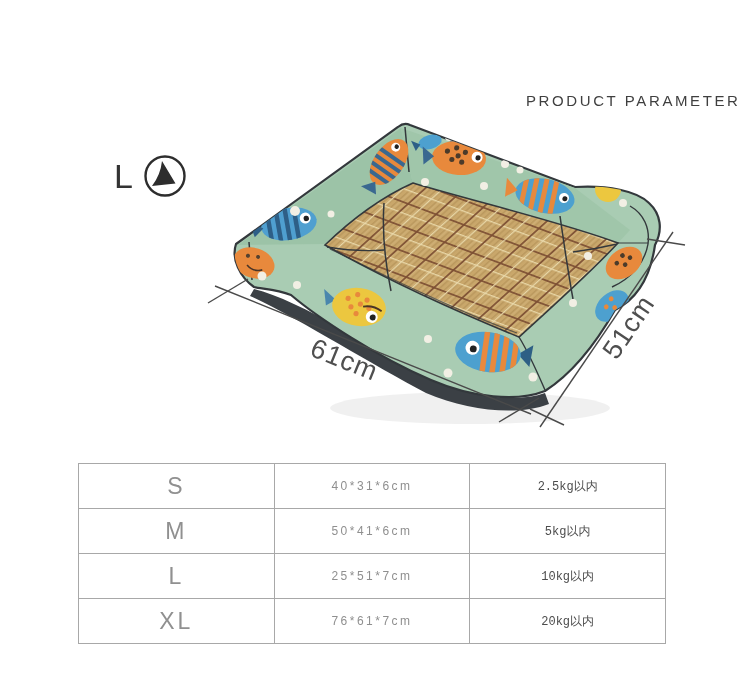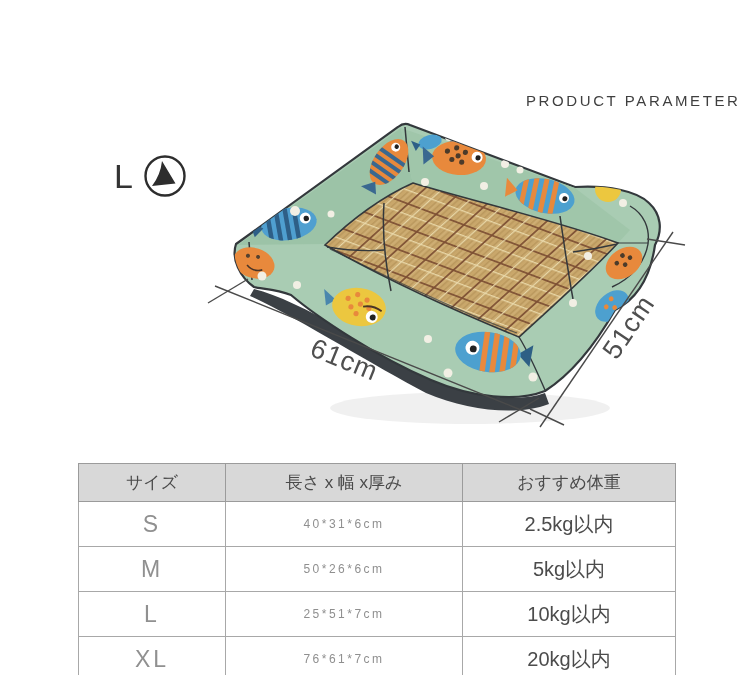--- a/index.html
+++ b/index.html
@@ -23,21 +23,21 @@
     border-collapse:collapse;table-layout:fixed;
   }
   .size-table th{
     height:35px;background:#d8d8d8;border:1px solid #9b9b9b;
     font-size:17px;font-weight:normal;color:#4a4a4a;text-align:center;
   }
   .size-table td{height:42px;border:1px solid #a8a8a8;text-align:center;background:#fff;}
   .c1{width:144px}.c2{width:234px}.c3{width:210px}
   td.size-cell{font-size:23px;color:#909090;letter-spacing:3px;font-weight:400;}
   td.dims-cell{font-size:12px;color:#8f8f8f;letter-spacing:2.5px;}
-  td.weight-cell{font-size:20px;color:#4c4c4c;}
+  td.weight-cell{font-size:12px;color:#4c4c4c;font-family:Liberation Mono, monospace;}
   text.dim-label{font-size:27px;fill:#4f4f4f;letter-spacing:1px;}
 </style>
 </head>
 <body>
 
 <div class="page">
 
   <div class="page-title">PRODUCT PARAMETER</div>
 
   <div class="size-badge">
@@ -258,33 +258,28 @@
     <g stroke="#4a4a4a" stroke-width="1.4">
       <line x1="673" y1="232" x2="540" y2="427"></line>
       <line x1="647" y1="239" x2="685" y2="245"></line>
       <line x1="530" y1="409" x2="564" y2="425"></line>
     </g>
     <text class="dim-label" x="636" y="332" text-anchor="middle" transform="rotate(-56 636 332)">51cm</text>
   </svg>
 
   <table class="size-table">
     <tbody>
-        <tr>
-      <th class="c1">サイズ</th>
-      <th class="c2">長さ x 幅 x厚み</th>
-      <th class="c3">おすすめ体重</th>
-    </tr>
     <tr>
       <td class="size-cell">S</td>
       <td class="dims-cell">40*31*6cm</td>
       <td class="weight-cell">2.5kg以内</td>
     </tr>
     <tr>
       <td class="size-cell">M</td>
-      <td class="dims-cell">50*26*6cm</td>
+      <td class="dims-cell">50*41*6cm</td>
       <td class="weight-cell">5kg以内</td>
     </tr>
     <tr>
       <td class="size-cell">L</td>
       <td class="dims-cell">25*51*7cm</td>
       <td class="weight-cell">10kg以内</td>
     </tr>
     <tr>
       <td class="size-cell">XL</td>
       <td class="dims-cell">76*61*7cm</td>

